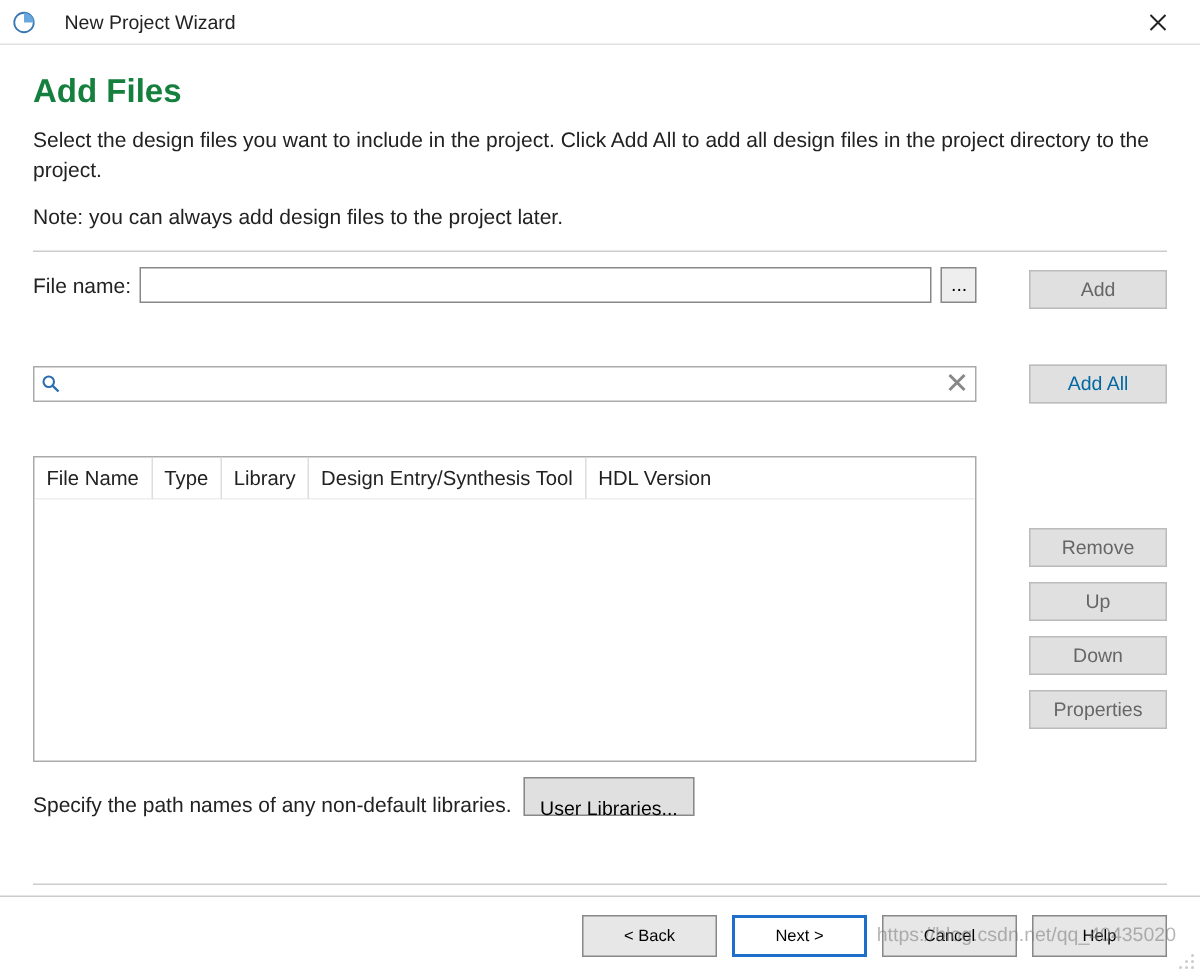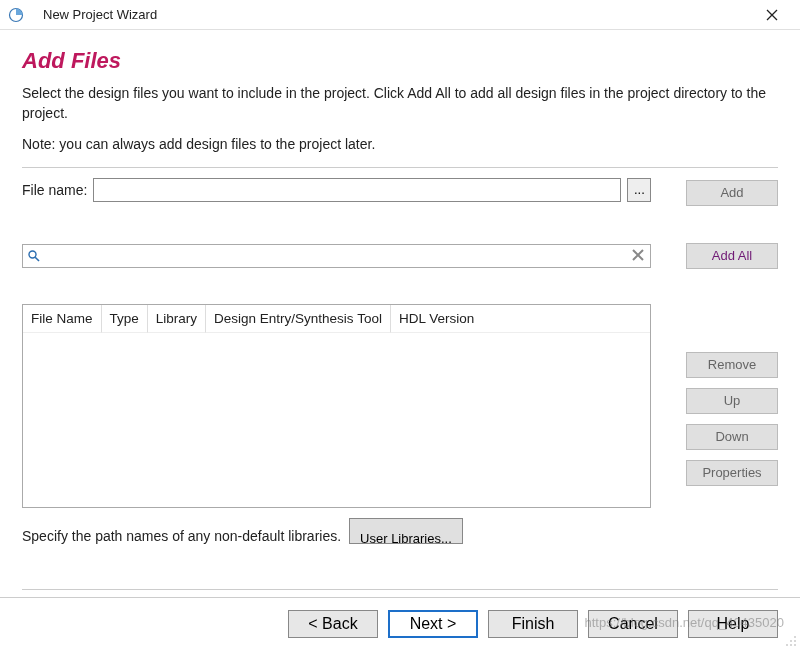--- a/index.html
+++ b/index.html
@@ -43,22 +43,21 @@
   }
 
   
   .content {
     padding: 12px 22px 0 22px;
   }
   h1.page-title {
     margin: 6px 0 10px 0;
     font-size: 22px;
     font-weight: 700;
-    color: #be185d;
-    font-style: italic;
+    color: #15803d;
   }
   p.desc {
     margin: 6px 0 12px 0;
     font-size: 14px;
     line-height: 1.4;
     color: #222;
   }
   hr.sep {
     border: none;
     border-top: 1px solid #ccc;
@@ -95,21 +94,21 @@
   
   .side-btn {
     width: 92px;
     height: 26px;
     border: 1px solid #bbb;
     background: #e0e0e0;
     color: #666;
     font-size: 13px;
     cursor: pointer;
   }
-  .side-btn.enabled { color: #701a75; }
+  .side-btn.enabled { color: #0369a1; }
   .filter-box {
     flex: 1;
     border: 1px solid #aaa;
     height: 24px;
     display: flex;
     align-items: center;
     padding: 0 4px;
     gap: 4px;
   }
   .filter-box .search-icon {
@@ -190,21 +189,21 @@
     border-top: 1px solid #ccc;
     display: flex;
     justify-content: flex-end;
     gap: 10px;
     background: #fff;
   }
   .nav-btn {
     width: 90px; height: 28px;
     border: 1px solid #888;
     background: #e7e7e7;
-    font-size: 16px;
+    font-size: 11px;
     cursor: pointer;
   }
   .nav-btn.primary {
     border: 2px solid #1d6fc9;
     background: #fff;
   }
 
   
   .footer-sep {
     position: absolute;
@@ -304,21 +303,20 @@
     <span>Specify the path names of any non-default libraries.</span>
     <button class="btn-userlib">User Libraries...</button>
   </div>
 </div>
 
 <hr class="footer-sep">
 
 <div class="footer">
   <button class="nav-btn">&lt; Back</button>
   <button class="nav-btn primary">Next &gt;</button>
-  <button class="nav-btn">Finish</button>
   <button class="nav-btn">Cancel</button>
   <button class="nav-btn">Help</button>
 </div>
 
 <div class="watermark">https://blog.csdn.net/qq_40435020</div>
 
 <span class="grip">
   <svg viewBox="0 0 14 14" width="14" height="14">
     <circle cx="11" cy="3" r="1" fill="#999"></circle>
     <circle cx="7" cy="7" r="1" fill="#999"></circle>

